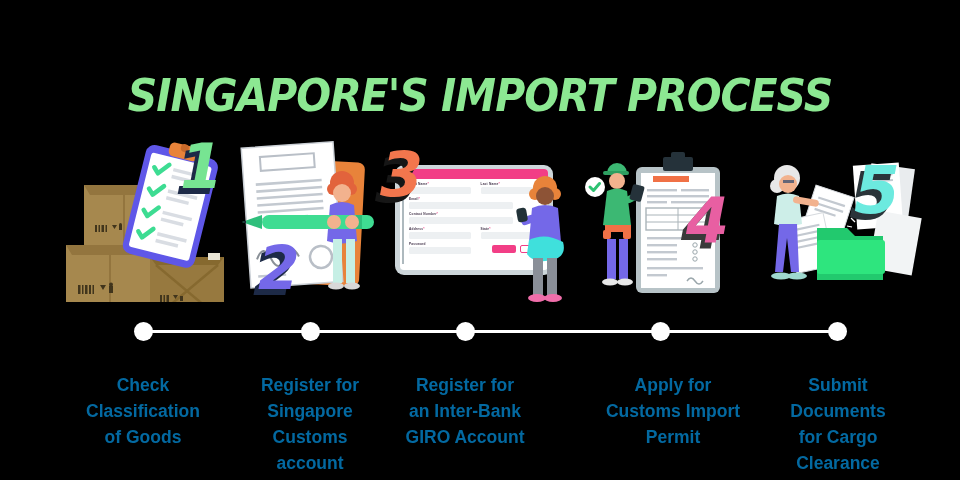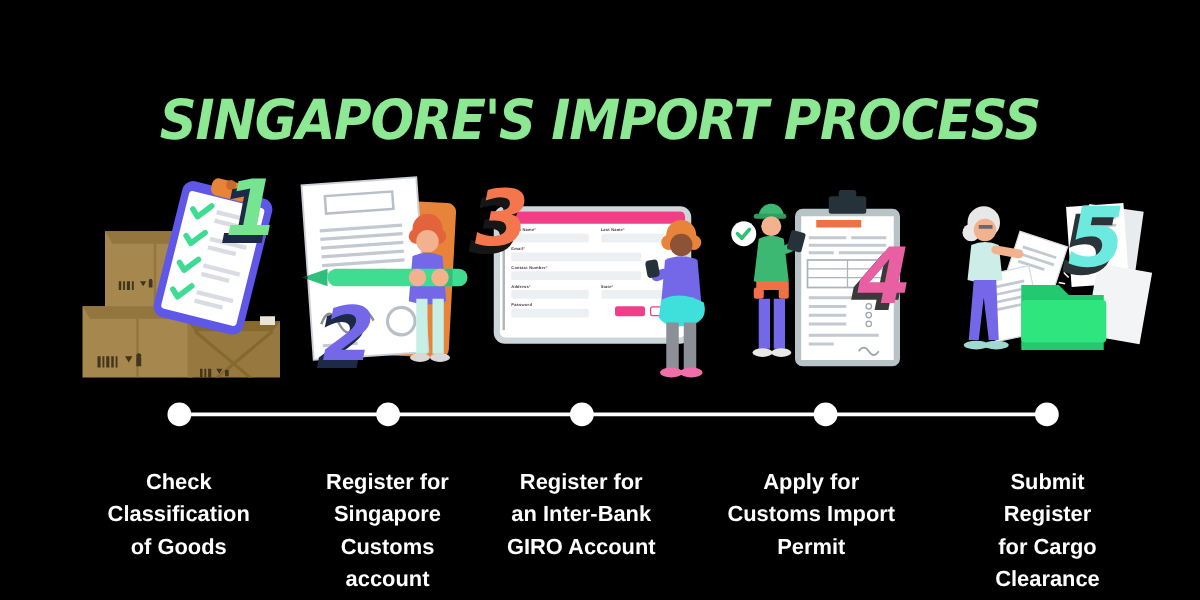--- a/index.html
+++ b/index.html
@@ -48,25 +48,25 @@
                  border-radius:2px; color:#f23e86; font-size:2.6px; text-align:center; line-height:8px; }
 
   
   .tl-line { position:absolute; left:143px; top:298px; width:694px; height:3px;
              background:#ffffff; z-index:1; }
   .tl-dot { position:absolute; top:290px; width:19px; height:19px; border-radius:50%;
             background:#ffffff; z-index:2; }
 
   
   .step-label { position:absolute; top:340px; text-align:center; white-space:pre-line;
-                font-weight:bold; font-size:17.5px; line-height:26px; color:#ffffff; }
+                font-weight:bold; font-size:17.5px; line-height:26px; color:#0369a1; }
   .lbl1 { left:53px;  width:180px; }
   .lbl2 { left:220px; width:180px; }
   .lbl3 { left:368px; width:194px; }
-  .lbl4 { left:552px; width:194px; }
+  .lbl4 { left:576px; width:194px; }
   .lbl5 { left:748px; width:180px; }
 </style>
 </head>
 <body>
 
 <div class="stage">
 
   <div class="title">SINGAPORE'S IMPORT PROCESS</div>
 
   <div class="illus" style="left:62px; top:105px;">
@@ -377,17 +377,17 @@
 Singapore
 Customs
 account</div>
   <div class="step-label lbl3">Register for
 an Inter-Bank
 GIRO Account</div>
   <div class="step-label lbl4">Apply for
 Customs Import
 Permit</div>
   <div class="step-label lbl5">Submit
-Register
+Documents
 for Cargo
 Clearance</div>
 
 </div>
 
 </body></html>

